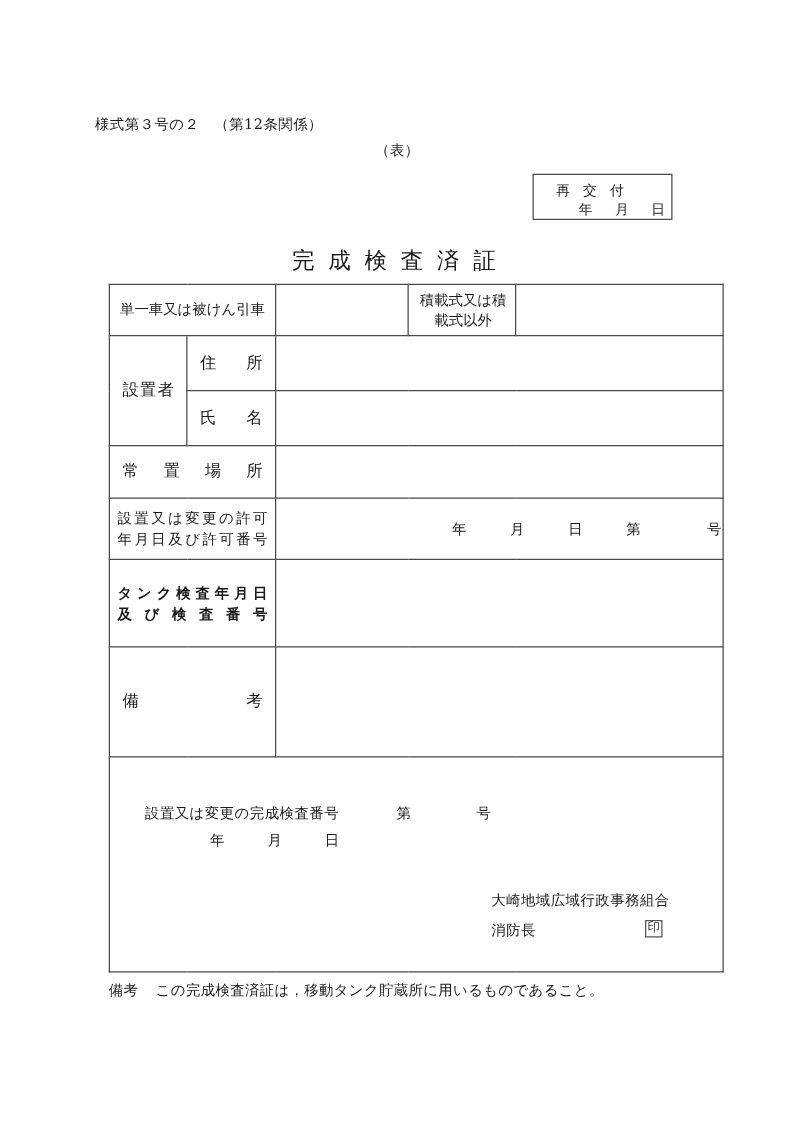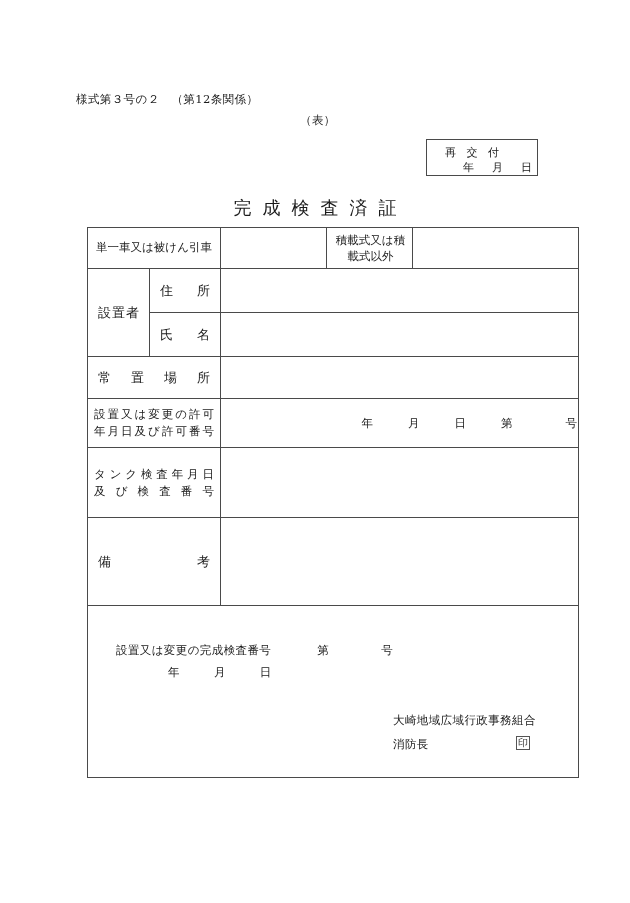--- a/index.html
+++ b/index.html
@@ -113,21 +113,21 @@
     font-size: 11.5px;
     line-height: 1.4;
     white-space: normal;
   }
 
   .r-vehicle   { height: 41px; text-align: center; }
   .r-addr      { height: 44px; }
   .r-name      { height: 44px; }
   .r-place     { height: 42px; }
   .r-permit    { height: 49px; margin-left: 28px; }
-  .r-tank      { height: 70px; }
+  .r-tank      { height: 70px; font-weight: bold; }
   .r-remarks   { height: 88px; }
   .r-footer    { height: 172px; }
 
   .center-val {
     display: block;
     text-align: right;
     font-size: 11.5px;
     letter-spacing: 1px;
   }
 
@@ -274,14 +274,15 @@
           <span class="f-line f-org">大崎地域広域行政事務組合</span>
           <span class="f-line f-chief">消防長</span>
           <span class="f-seal">印</span>
 
         </td>
       </tr>
 
     </tbody>
   </table>
 
+  <div class="abs footnote"><span>備考</span><span class="footnote-gap"></span><span>この完成検査済証は，移動タンク貯蔵所に用いるものであること。</span></div>
 
 </div>
 
 </body></html>

